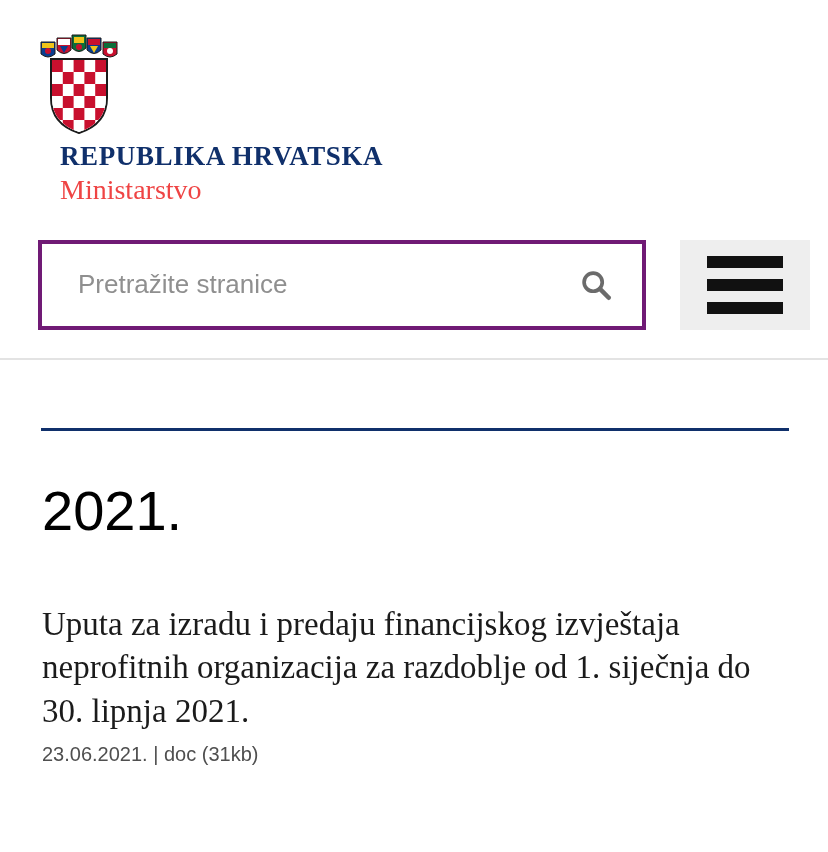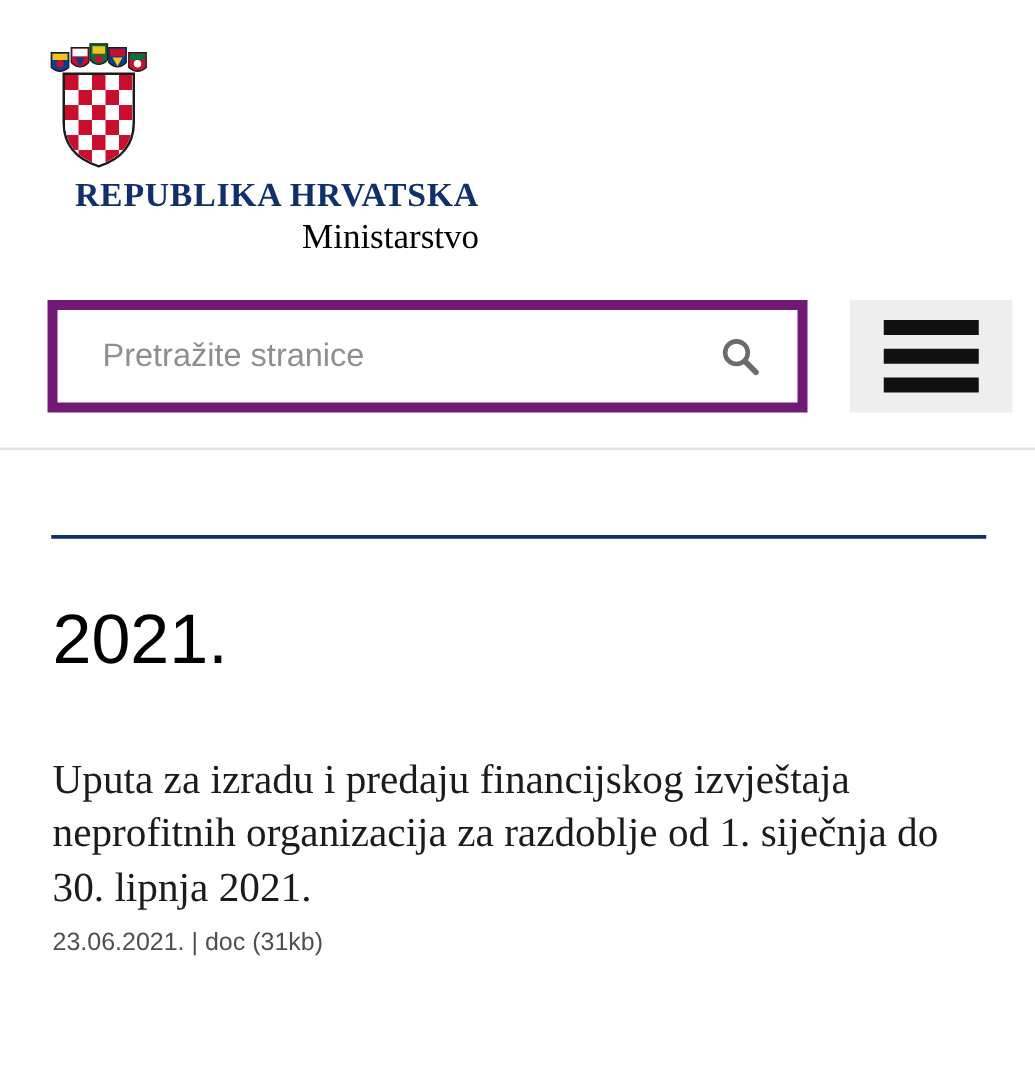--- a/index.html
+++ b/index.html
@@ -40,36 +40,35 @@
     font-weight: bold;
     font-size: 27px;
     letter-spacing: 0.6px;
     color: #10306b;
     line-height: 1.1;
   }
   .brand-line2,
   .brand-line3 {
     font-family: "Liberation Serif", serif;
     font-size: 28px;
-    color: #000000;
+    color: #ef4444;
     line-height: 1.28;
-    text-align: right;
   }
 
   
   .search-row {
     display: flex;
     align-items: stretch;
     padding: 32px 18px 28px 38px;
     gap: 34px;
   }
   .search-box {
     flex: 1 1 auto;
     height: 90px;
-    border: 8px solid #701a75;
+    border: 4px solid #701a75;
     box-sizing: border-box;
     display: flex;
     align-items: center;
     padding: 0 26px 0 34px;
     background: #fff;
   }
   .search-input {
     flex: 1 1 auto;
     border: none;
     outline: none;

